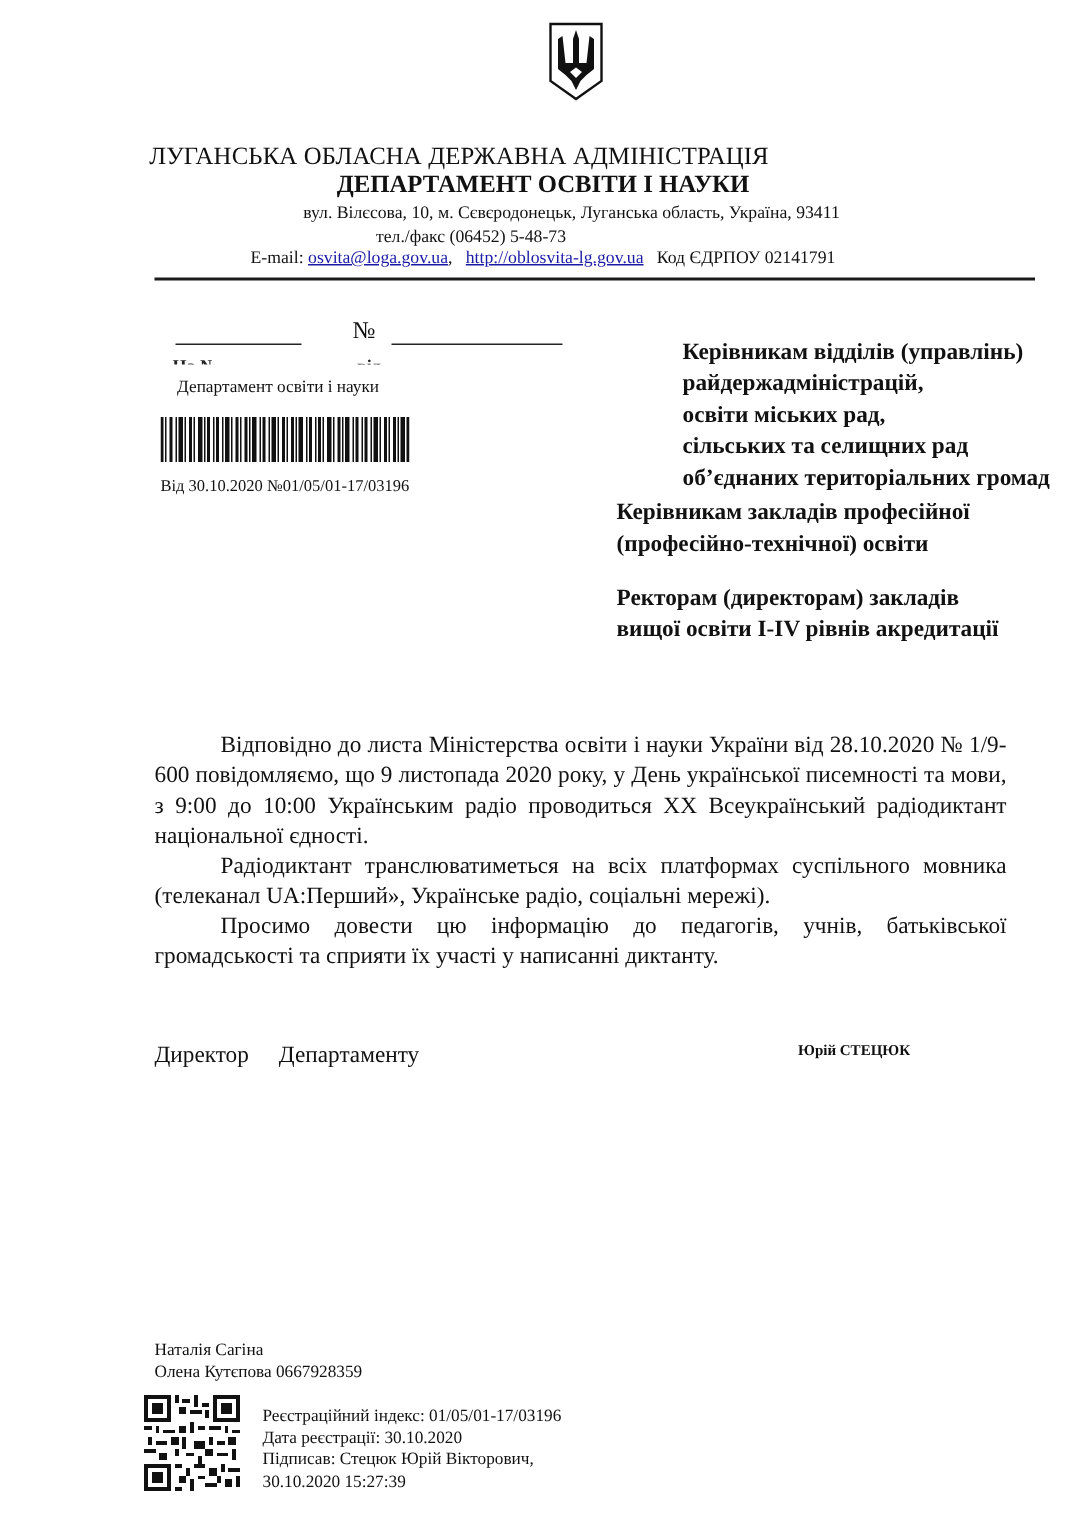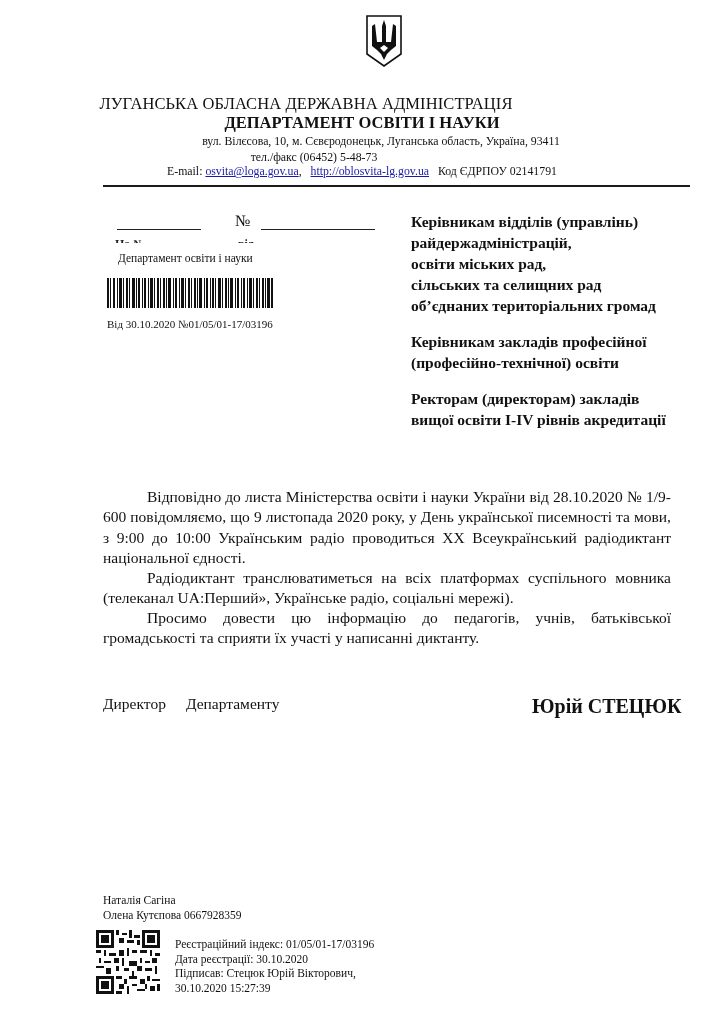--- a/index.html
+++ b/index.html
@@ -26,21 +26,21 @@
   .reg-small { left: 107px; top: 318px; font-size: 11px; }
 
   .addressee { left: 411px; font-size: 15.5px; font-weight: bold; line-height: 21px; font-family: "Liberation Serif", serif; }
   .addressee div { white-space: nowrap; }
 
   .body-text { left: 103px; width: 568px; font-size: 15.5px; line-height: 20.3px; text-align: justify; }
   .indent { text-indent: 44px; }
 
   .sign-left { left: 103px; top: 695px; font-size: 15.5px; }
   .sign-left span + span { margin-left: 20px; }
-  .sign-right { left: 532px; top: 695px; font-size: 20px; font-weight: bold; }
+  .sign-right { left: 532px; top: 695px; font-size: 10px; font-weight: bold; }
 
   .exec { left: 103px; font-size: 11.5px; }
   .qr { left: 96px; top: 930px; width: 64px; height: 64px; }
   .ereg { left: 175px; font-size: 11.5px; line-height: 14.5px; }
 </style>
 </head>
 <body>
 
 <svg class="abs emblem" viewBox="0 0 38 54">
   <path d="M2 2 H36 V40 L19 52 L2 40 Z" fill="#fff" stroke="#111" stroke-width="1.6"></path>
@@ -119,21 +119,21 @@
     <rect x="149" y="0" width="2" height="30"></rect>
       <rect x="152" y="0" width="1" height="30"></rect>
       <rect x="155" y="0" width="2" height="30"></rect>
     <rect x="158" y="0" width="1" height="30"></rect>
       <rect x="160" y="0" width="3" height="30"></rect>
       <rect x="164" y="0" width="2" height="30"></rect>
   </g>
 </svg>
 <div class="abs reg-small">Від 30.10.2020 №01/05/01-17/03196</div>
 
-<div class="abs addressee" style="top:211px;">
+<div class="abs addressee" style="top:224px;margin-left:44px;">
   <div>Керівникам відділів (управлінь)</div>
   <div>райдержадміністрацій,</div>
   <div>освіти  міських рад,</div>
   <div>сільських та селищних рад</div>
   <div>об’єднаних територіальних громад</div>
 </div>
 <div class="abs addressee" style="top:331px;">
   <div>Керівникам закладів професійної</div>
   <div>(професійно-технічної) освіти</div>
 </div>

